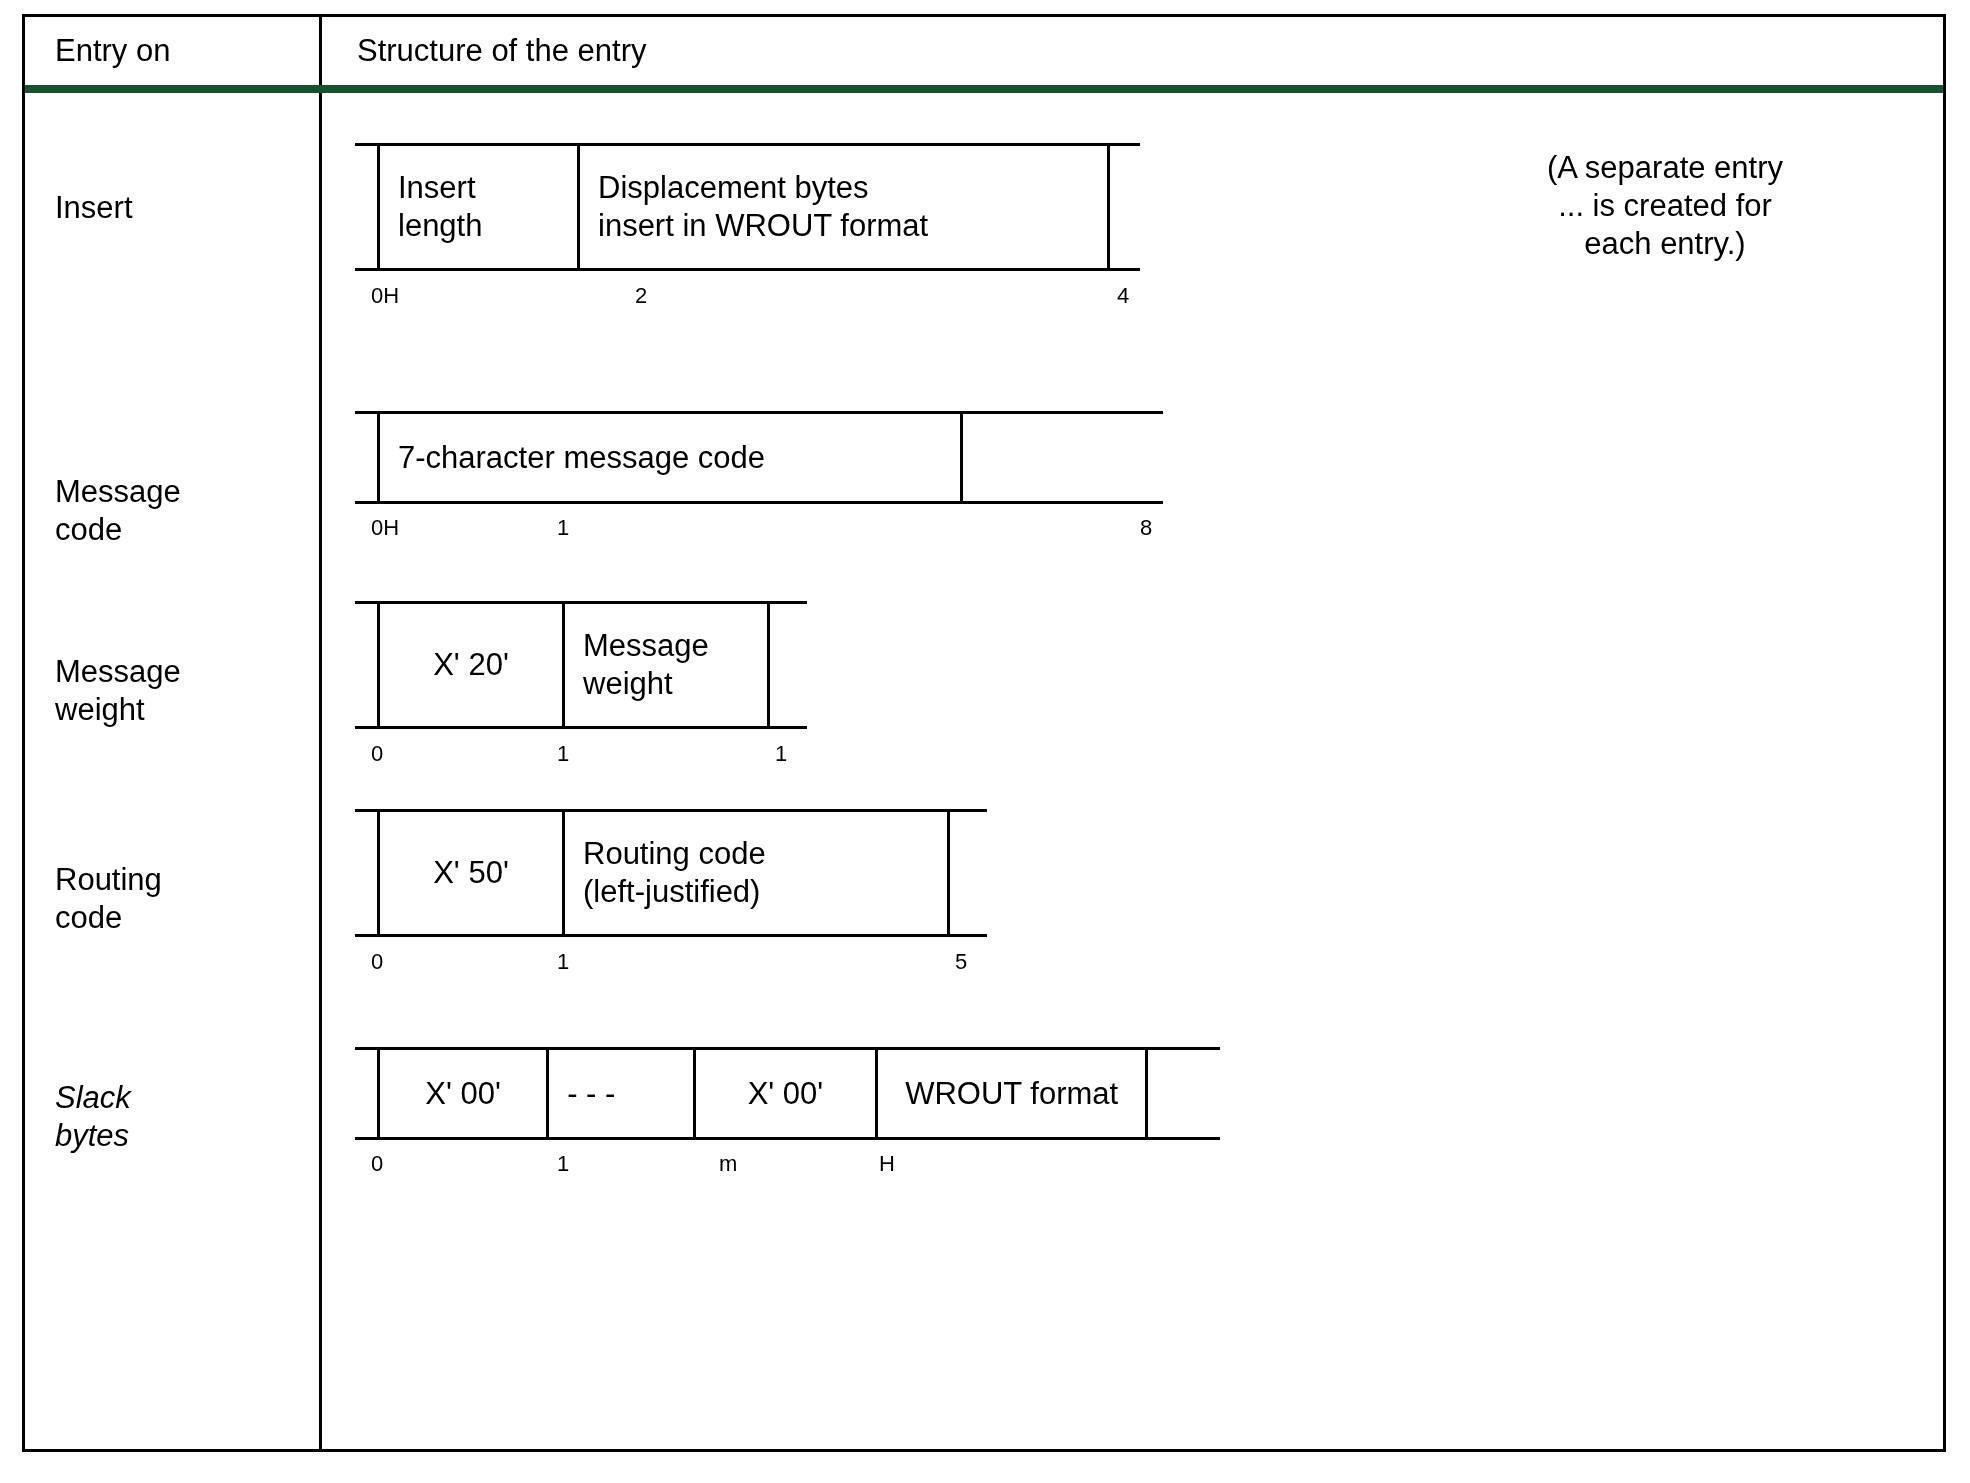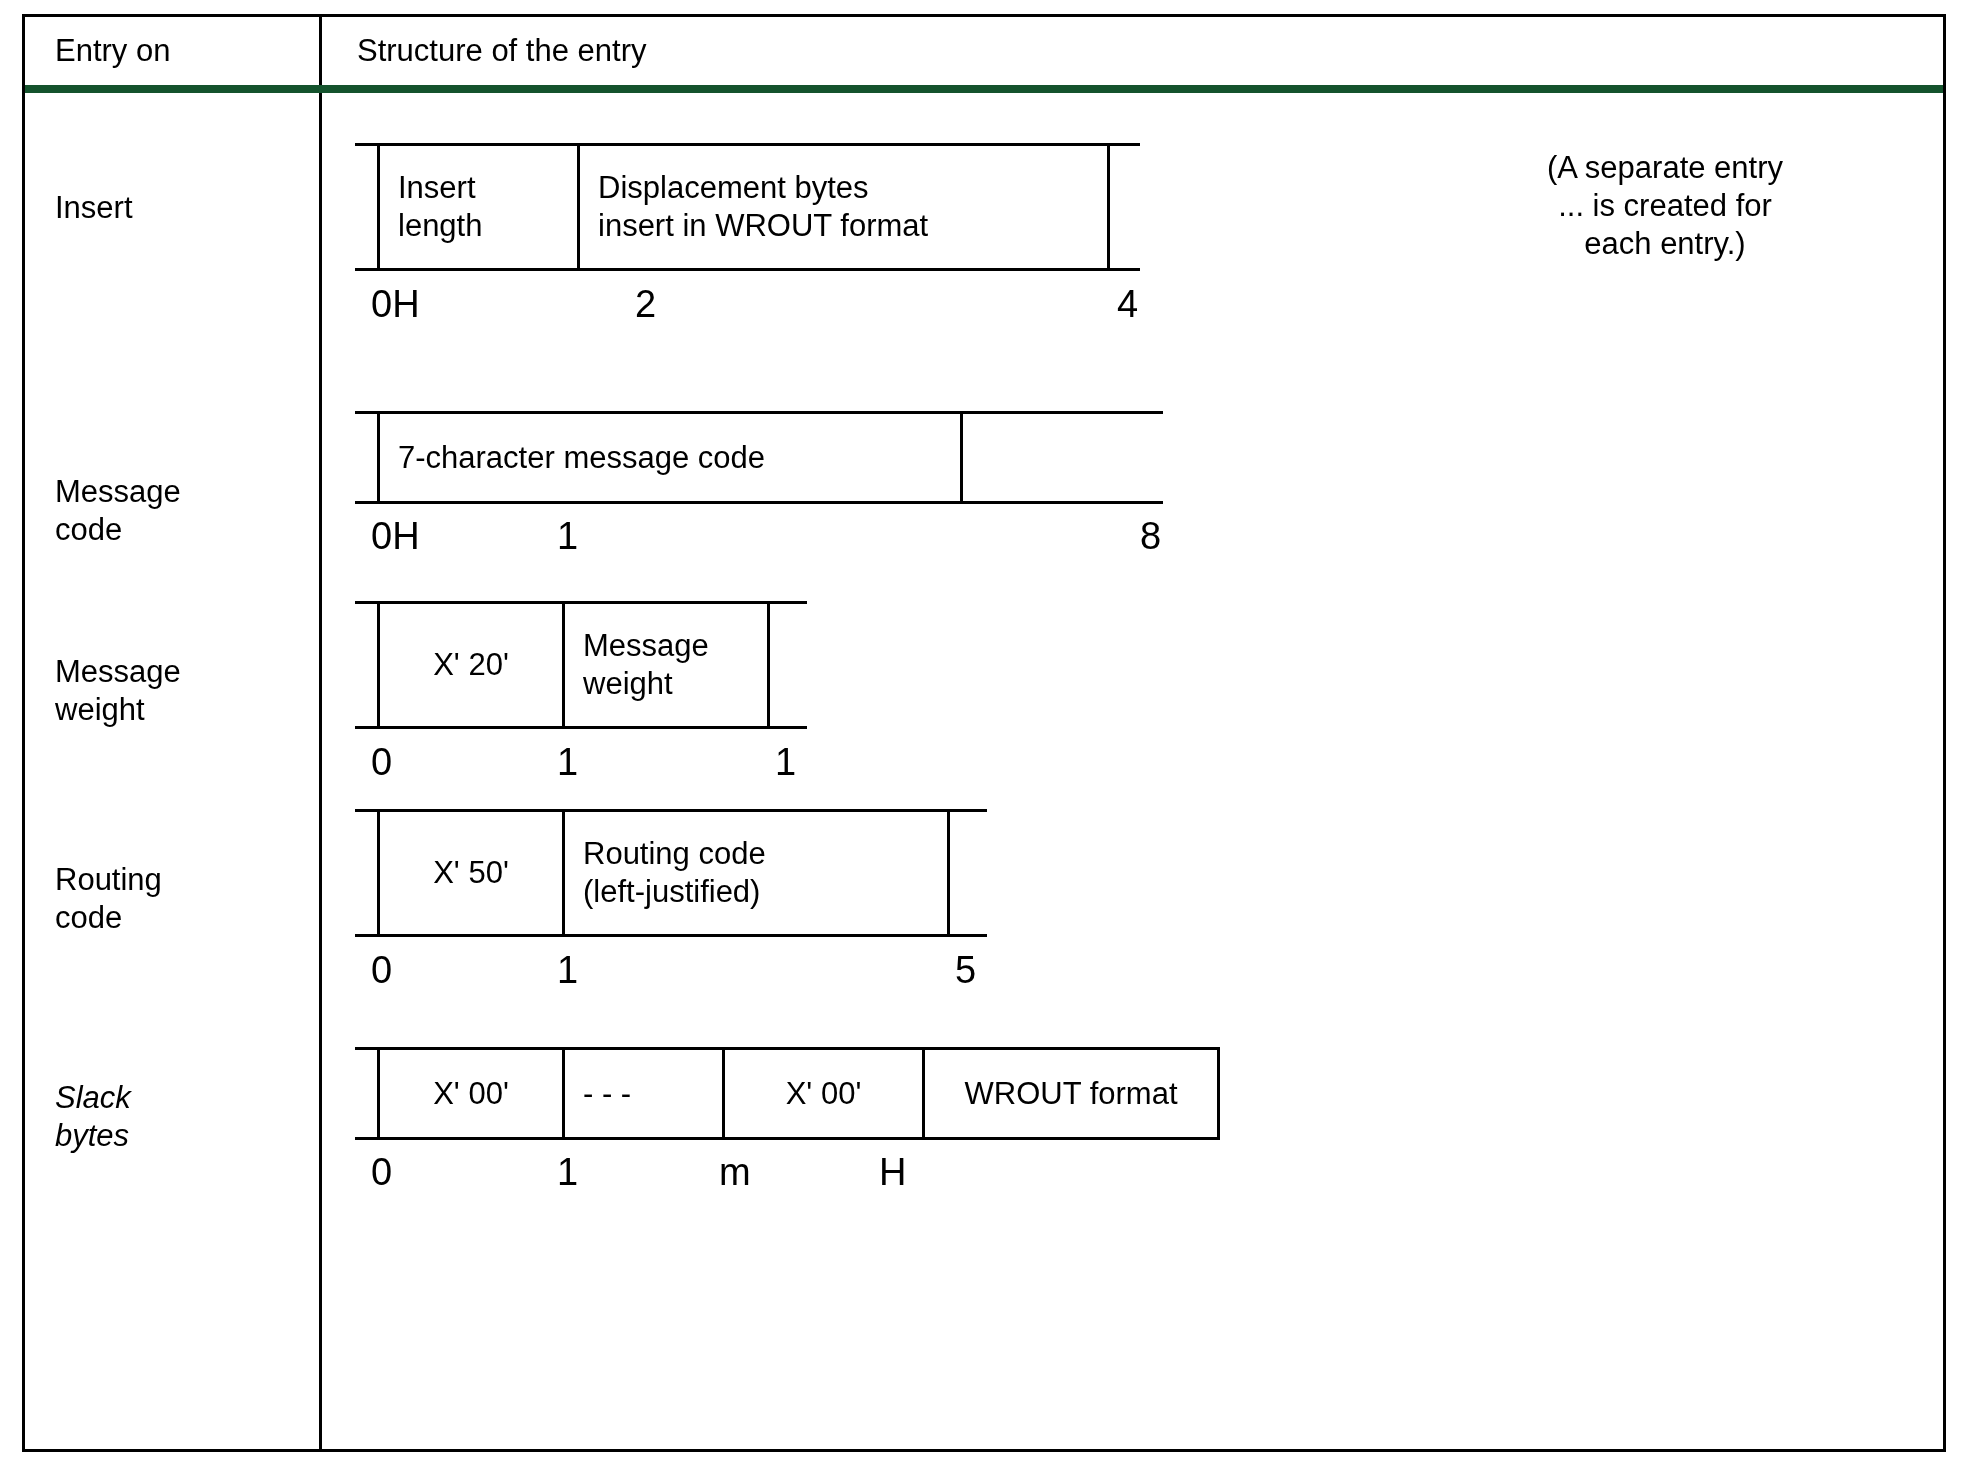--- a/index.html
+++ b/index.html
@@ -111,21 +111,21 @@
   }
   .cell-text.center {
     padding-left: 0;
     width: 100%;
     text-align: center;
   }
 
   
   .offsets {
     position: absolute;
-    font-size: 38px;
+    font-size: 22px;
   }
   .offset {
     position: absolute;
     top: 0;
     white-space: nowrap;
   }
 
   
   .note {
     position: absolute;
@@ -240,21 +240,21 @@
       <span class="offset" style="left:202px;">1</span>
       <span class="offset" style="left:600px;">5</span>
     </div>
 
     <div class="row-label" style="top:986px;font-style:italic;">Slack
 bytes</div>
 
     <div class="layout" style="left:330px; top:954px; width:865px; height:93px;">
       <div class="rule top" style="width:865px;"></div>
       <div class="rule bottom" style="width:865px;"></div>
-      <div class="boxes" style="width:843px; margin-left:22px;">
+      <div class="boxes" style="width:771px; margin-left:22px;">
         <div class="cell" style="width:185px;">
           <span class="cell-text center">X' 00'</span>
         </div>
         <div class="cell" style="width:160px;">
           <span class="cell-text">- - -</span>
         </div>
         <div class="cell" style="width:200px;">
           <span class="cell-text center">X' 00'</span>
         </div>
         <div class="cell" style="width:298px;">

